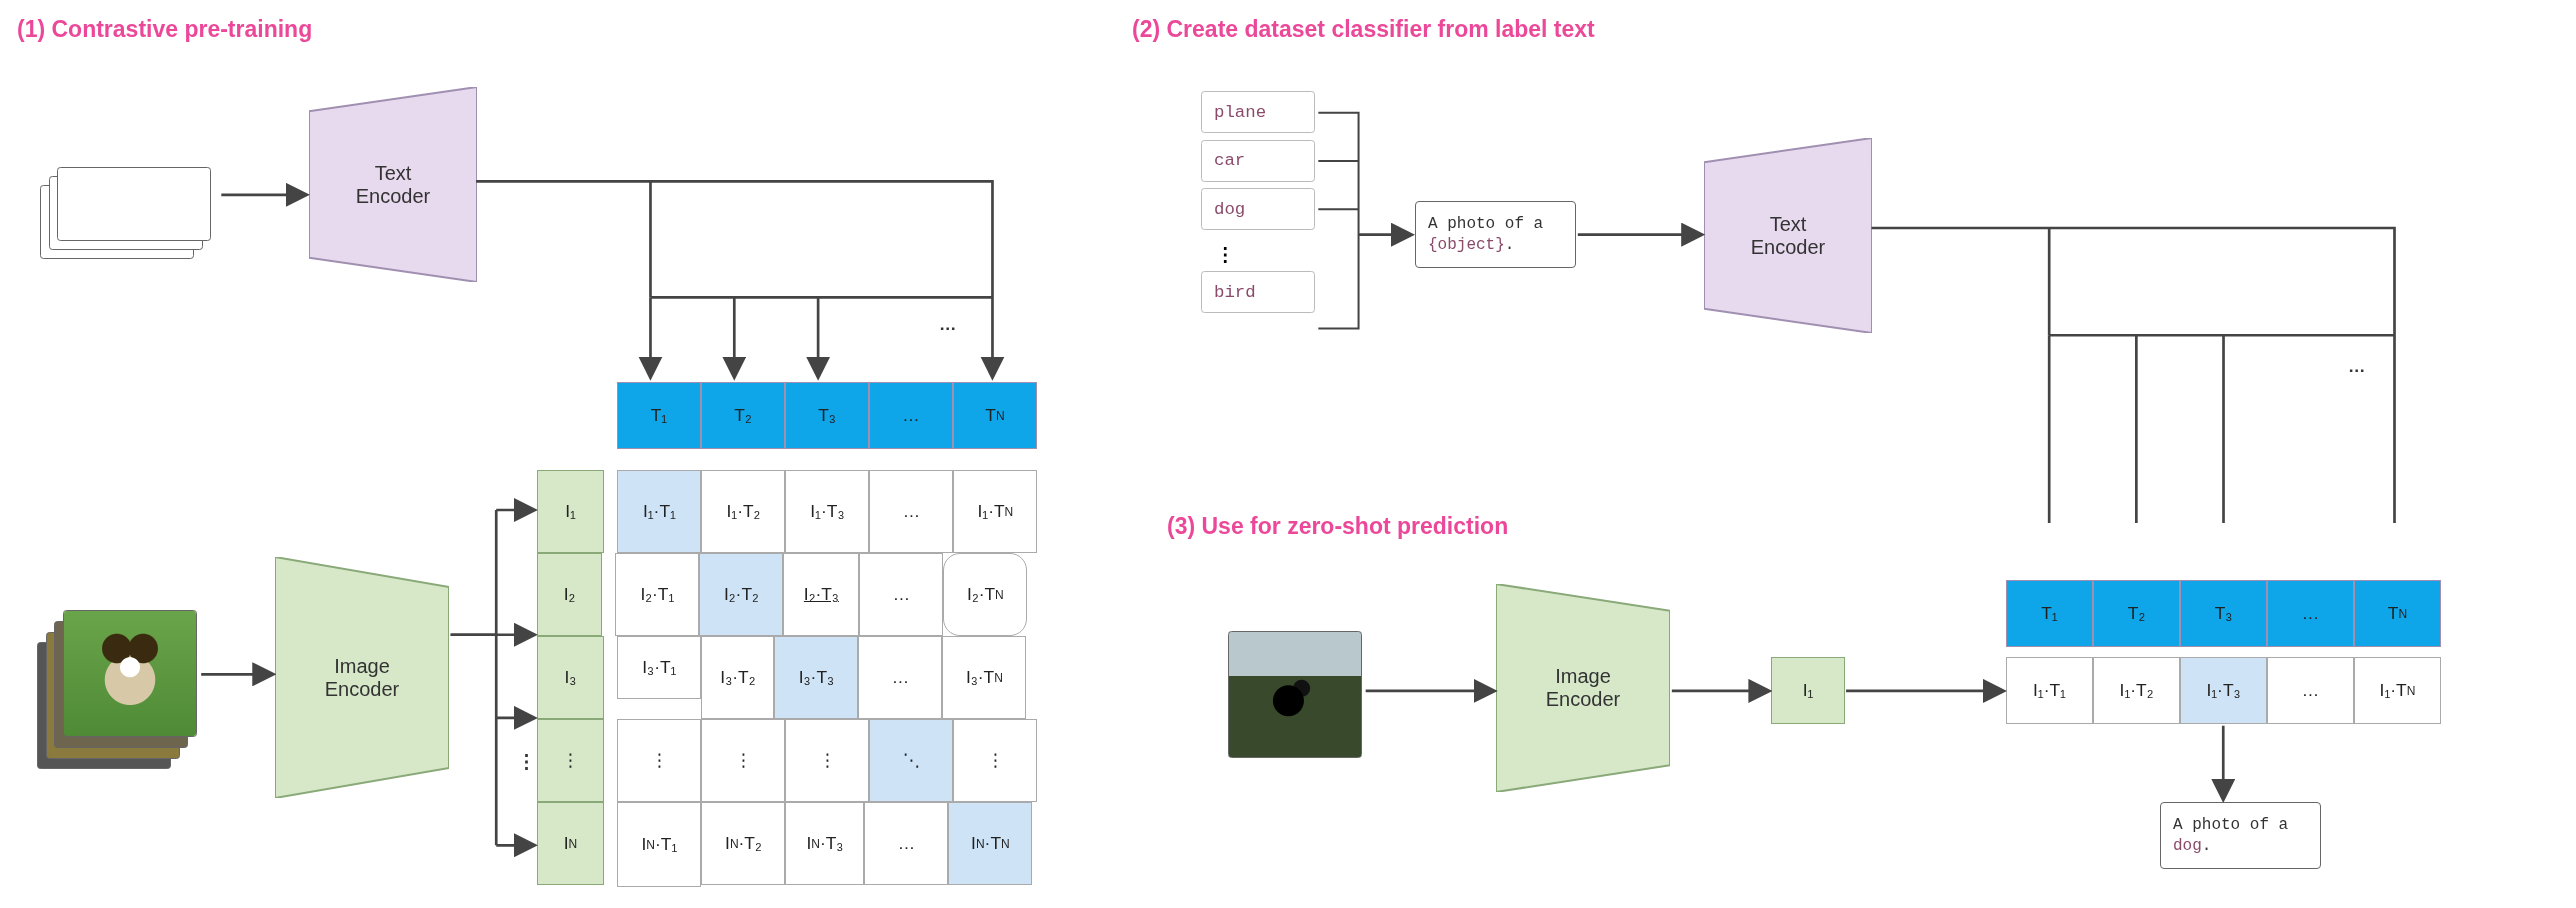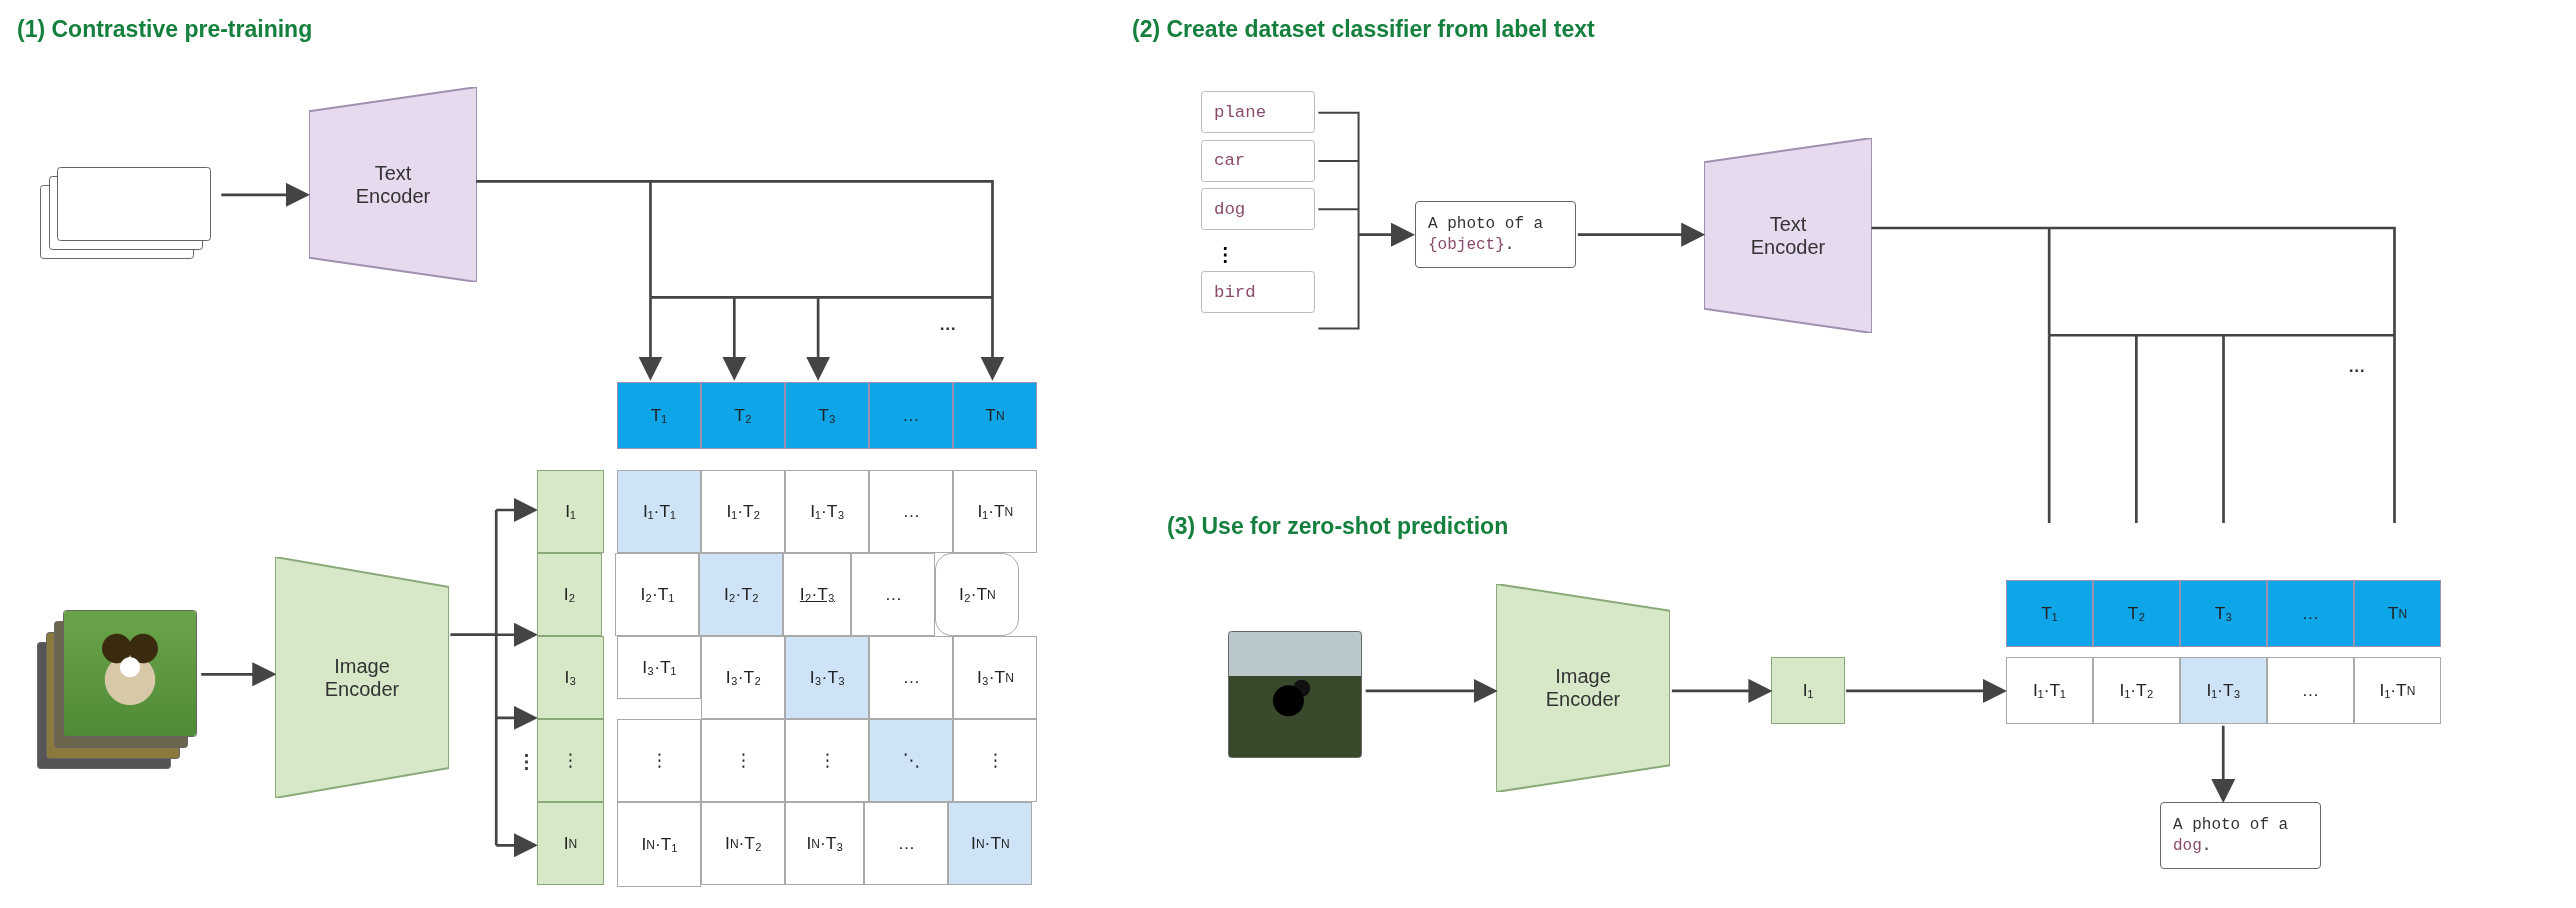--- a/index.html
+++ b/index.html
@@ -8,21 +8,21 @@
     font-family: "Helvetica Neue", Arial, sans-serif;
     background: #ffffff;
     width: 2576px;
     height: 908px;
     position: relative;
   }
   .heading {
     position: absolute;
     font-weight: 700;
     font-size: 23px;
-    color: #15803d;
+    color: #ec4899;
   }
   svg.flow { position: absolute; pointer-events: none; }
 
   
   .text-stack { position:absolute; width:181px; height:101px; }
   .text-stack .sheet {
     position:absolute; width:154px; height:74px;
     border:1.3px solid #666; border-radius:3.4px; background:#fff;
   }
   .text-stack .sheet.s1{ left:0; top:27px;}
@@ -156,28 +156,28 @@
       <div class="cell diag" style="width: 84px; height: 83px;">I₁·T₁</div>
       <div class="cell" style="width: 84px; height: 83px;">I₁·T₂</div>
       <div class="cell" style="width: 84px; height: 83px;">I₁·T₃</div>
       <div class="cell" style="width: 84px; height: 83px;">…</div>
       <div class="cell" style="width: 84px; height: 83px;">I₁·T<span class="sub">N</span></div>
     </div>
     <div style="display: flex;">
       <div class="cell th-i" style="width: 65px; height: 83px; margin-right: 13.4px;">I₂</div>
       <div class="cell" style="width: 84px; height: 83px;">I₂·T₁</div>
       <div class="cell diag" style="width: 84px; height: 83px;">I₂·T₂</div>
-      <div class="cell" style="width: 68px; height: 83px; text-decoration: underline;">I₂·T₃</div>
+      <div class="cell" style="width: 76px; height: 83px; text-decoration: underline;">I₂·T₃</div>
       <div class="cell" style="width: 84px; height: 83px;">…</div>
       <div class="cell" style="width: 84px; height: 83px; border-radius: 17px;">I₂·T<span class="sub">N</span></div>
     </div>
     <div style="display: flex;">
       <div class="cell th-i" style="width: 67px; height: 83px; margin-right: 13.4px;">I₃</div>
       <div class="cell" style="width: 84px; height: 63px;">I₃·T₁</div>
-      <div class="cell" style="width: 84px; height: 83px;">I₃·T₂</div>
+      <div class="cell" style="width: 73px; height: 83px;">I₃·T₂</div>
       <div class="cell diag" style="width: 84px; height: 83px;">I₃·T₃</div>
       <div class="cell" style="width: 84px; height: 83px;">…</div>
       <div class="cell" style="width: 84px; height: 83px;">I₃·T<span class="sub">N</span></div>
     </div>
     <div style="display: flex;">
       <div class="cell th-i" style="width: 67px; height: 83px; margin-right: 13.4px;">⋮</div>
       <div class="cell" style="width: 84px; height: 83px;">⋮</div>
       <div class="cell" style="width: 84px; height: 83px;">⋮</div>
       <div class="cell" style="width: 84px; height: 83px;">⋮</div>
       <div class="cell diag" style="width: 84px; height: 83px;">⋱</div>

